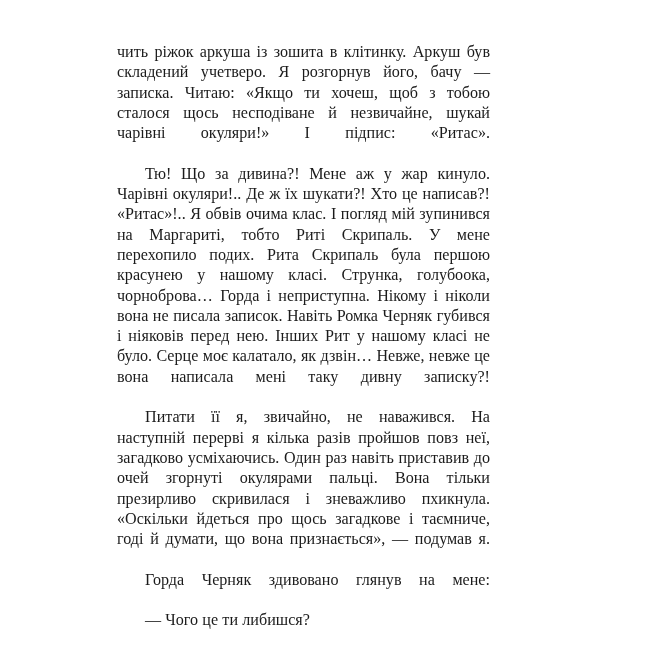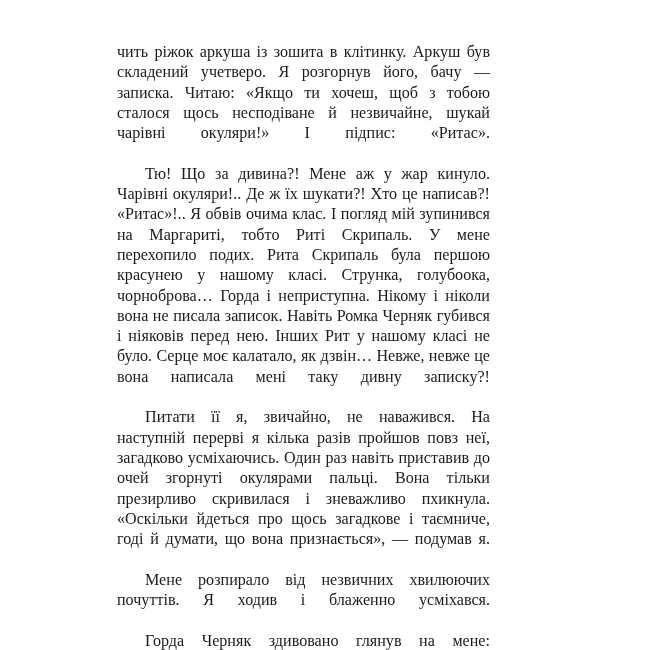--- a/index.html
+++ b/index.html
@@ -76,21 +76,20 @@
 </style>
 </head>
 <body>
 
 <div id="page">
 
   <div id="text-block">
     <p class="para no-indent">чить ріжок аркуша із зошита в клітинку. Аркуш був складений учетверо. Я розгорнув його, бачу — записка. Читаю: «Якщо ти хочеш, щоб з тобою сталося щось несподіване й незвичайне, шукай чарівні окуляри!» І підпис: «Ритас».</p>
     <p class="para">Тю! Що за дивина?! Мене аж у жар кинуло. Чарівні окуляри!.. Де ж їх шукати?! Хто це написав?! «Ритас»!.. Я обвів очима клас. І погляд мій зупинився на Маргариті, тобто Риті Скрипаль. У мене перехопило подих. Рита Скрипаль була першою красунею у нашому класі. Струнка, голубоока, чорноброва… Горда і неприступна. Нікому і ніколи вона не писала записок. Навіть Ромка Черняк губився і ніяковів перед нею. Інших Рит у нашому класі не було. Серце моє калатало, як дзвін… Невже, невже це вона написала мені таку дивну записку?!</p>
     <p class="para">Питати її я, звичайно, не наважився. На наступній перерві я кілька разів пройшов повз неї, загадково усміхаючись. Один раз навіть приставив до очей згорнуті окулярами пальці. Вона тільки презирливо скривилася і зневажливо пхикнула. «Оскільки йдеться про щось загадкове і таємниче, годі й думати, що вона признається», — подумав я.</p>
-    <p class="para">Мене розпирало від незвичних хвилюючих почуттів. Я ходив і блаженно усміхався.</p>
     <p class="para">Горда Черняк здивовано глянув на мене:</p>
     <p class="para dialogue">— Чого це ти либишся?</p>
 
   </div>
 
   <div id="page-number">8</div>
 
 </div>
 
 </body></html>

